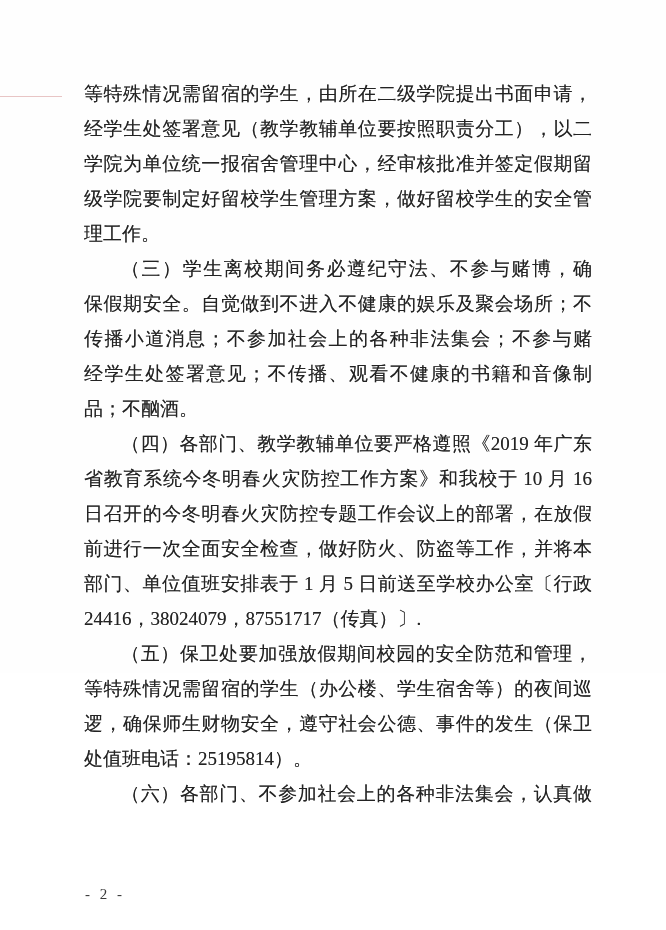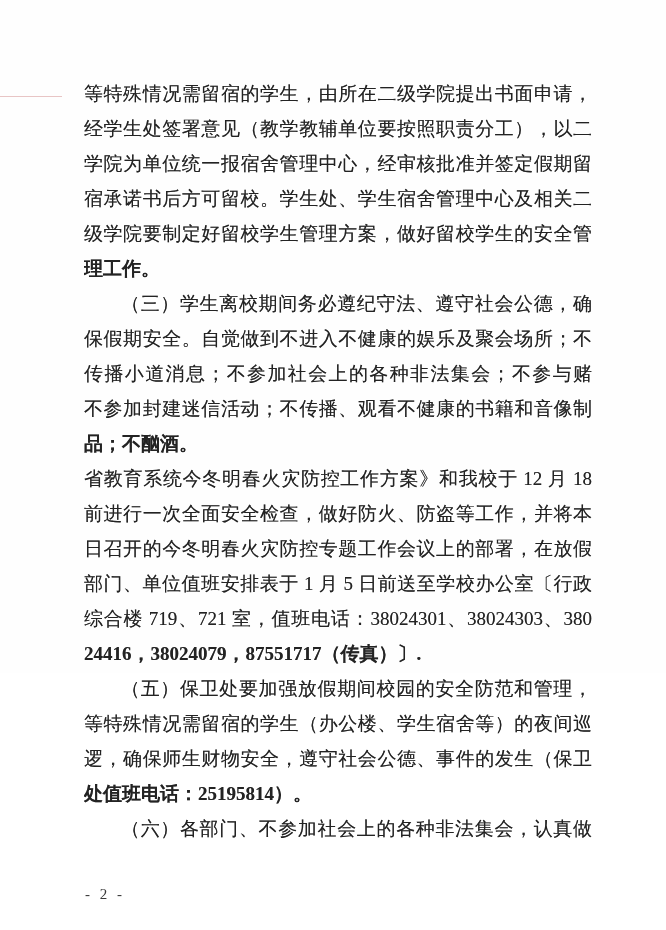--- a/index.html
+++ b/index.html
@@ -45,21 +45,20 @@
     text-align: justify;
     text-align-last: justify;
     overflow: hidden;
     text-shadow: 0 0 0.4px rgba(40, 40, 40, 0.55);
   }
   .line.indent {
     padding-left: 37px;
   }
   .line.plain {
     text-align-last: left;
-    font-weight: bold;
   }
   .footer {
     position: absolute;
     left: 85px;
     top: 884px;
     font-size: 15px;
     letter-spacing: 3px;
     color: #3a3a3a;
     line-height: 20px;
   }
@@ -67,33 +66,32 @@
 </head>
 <body>
 
 <div class="page">
   <div class="scan-line"></div>
 
   <div class="doc">
     <div class="line">等特殊情况需留宿的学生，由所在二级学院提出书面申请，</div>
     <div class="line">经学生处签署意见（教学教辅单位要按照职责分工），以二级</div>
     <div class="line">学院为单位统一报宿舍管理中心，经审核批准并签定假期留</div>
-    <div class="line">宿承诺书后方可留校。学生处、学生宿舍管理中心及相关二</div>
     <div class="line">级学院要制定好留校学生管理方案，做好留校学生的安全管</div>
     <div class="line plain">理工作。</div>
-    <div class="line indent">（三）学生离校期间务必遵纪守法、遵守社会公德，确</div>
+    <div class="line indent">（三）学生离校期间务必遵纪守法、不参与赌博，确</div>
     <div class="line">保假期安全。自觉做到不进入不健康的娱乐及聚会场所；不</div>
     <div class="line">传播小道消息；不参加社会上的各种非法集会；不参与赌博；</div>
-    <div class="line">不参加封建迷信活动；不传播、观看不健康的书籍和音像制</div>
+    <div class="line">经学生处签署意见；不传播、观看不健康的书籍和音像制</div>
     <div class="line plain">品；不酗酒。</div>
-    <div class="line">省教育系统今冬明春火灾防控工作方案》和我校于 12 月 18</div>
+    <div class="line indent">（四）各部门、教学教辅单位要严格遵照《2019 年广东</div>
+    <div class="line">省教育系统今冬明春火灾防控工作方案》和我校于 10 月 16</div>
+    <div class="line">日召开的今冬明春火灾防控专题工作会议上的部署，在放假</div>
     <div class="line">前进行一次全面安全检查，做好防火、防盗等工作，并将本</div>
-    <div class="line">日召开的今冬明春火灾防控专题工作会议上的部署，在放假</div>
     <div class="line">部门、单位值班安排表于 1 月 5 日前送至学校办公室〔行政</div>
-    <div class="line">综合楼 719、721 室，值班电话：38024301、38024303、380</div>
     <div class="line plain">24416，38024079，87551717（传真）〕.</div>
     <div class="line indent">（五）保卫处要加强放假期间校园的安全防范和管理，</div>
     <div class="line">等特殊情况需留宿的学生（办公楼、学生宿舍等）的夜间巡</div>
     <div class="line">逻，确保师生财物安全，遵守社会公德、事件的发生（保卫</div>
     <div class="line plain">处值班电话：25195814）。</div>
     <div class="line indent">（六）各部门、不参加社会上的各种非法集会，认真做</div>
   </div>
 
   <div class="footer">- 2 -</div>
 </div>

